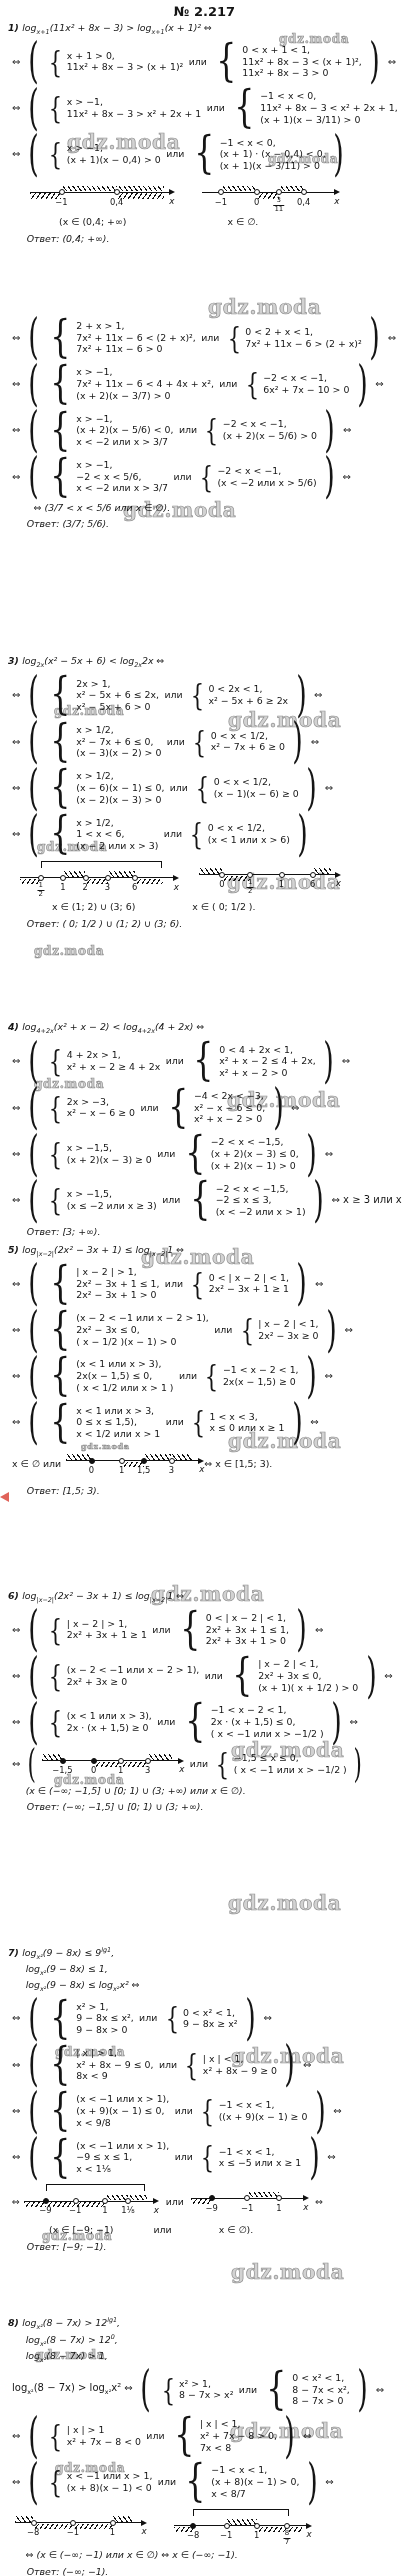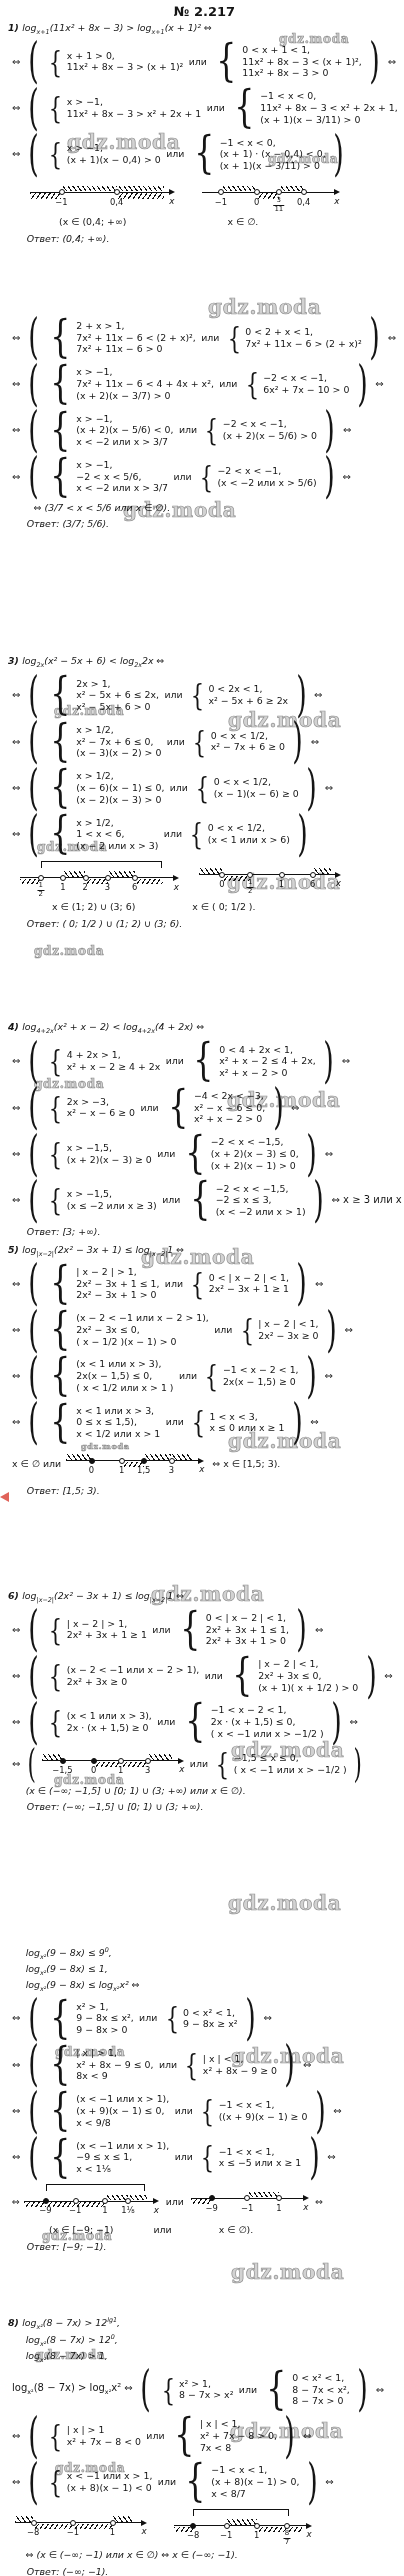--- a/index.html
+++ b/index.html
@@ -577,21 +577,21 @@
             <span class="xlab" style="top: 16px;">x</span>
             <span class="pt fill" style="left: calc(18% - 2.7px); top: 9.4px;"></span>
             <span class="tick" style="left: 18%; top: 17px;">0</span>
             <span class="pt open" style="left: calc(40% - 2.7px); top: 9.4px;"></span>
             <span class="tick" style="left: 40%; top: 17px;">1</span>
             <span class="pt fill" style="left: calc(56% - 2.7px); top: 9.4px;"></span>
             <span class="tick" style="left: 56%; top: 17px;">1,5</span>
             <span class="pt open" style="left: calc(76% - 2.7px); top: 9.4px;"></span>
             <span class="tick" style="left: 76%; top: 17px;">3</span>
           </div>
-          <span class="rowtx" style="margin-left: 8px;">⇔ x ∈ [1,5; 3).</span>
+          <span class="rowtx" style="">⇔ x ∈ [1,5; 3).</span>
         </div>
         <div class="answer">Ответ: [1,5; 3).</div>
       </section>
       <section class="problem" style="min-height: 354px;">
         <div class="mline head"><span class="pnum">6)</span><span>log<sub>|x−2|</sub>(2x² − 3x + 1) ≤ log<sub>|x−2|</sub>1 ⇔</span></div>
         <div class="step">
           <span class="arrow">⇔</span>
           <span class="paren" style="font-size: 49px;">(</span>
           <div class="sys">
             <span class="brace" style="font-size: 30px;">{</span>
@@ -683,21 +683,21 @@
               <div class="sline">−1,5 ≤ x ≤ 0,</div>
               <div class="sline">( x &lt; −1 или x &gt; −1/2 )</div>
             </div>
           </div>
           <span class="paren" style="font-size: 39px;">)</span>
         </div>
         <div class="mline" style="margin-left: 19px;"><span>(x ∈ (−∞; −1,5] ∪ [0; 1) ∪ (3; +∞) или x ∈ ∅).</span></div>
         <div class="answer">Ответ: (−∞; −1,5] ∪ [0; 1) ∪ (3; +∞).</div>
       </section>
       <section class="problem" style="min-height: 368px;">
-        <div class="mline" style="margin-left: 19px;"><span>log<sub>x²</sub>(9 − 8x) ≤ 9<sup>0</sup>,</span></div>
+        <div class="mline head"><span class="pnum">7)</span><span>log<sub>x²</sub>(9 − 8x) ≤ 9<sup>lg1</sup>,</span></div>
         <div class="mline" style="margin-left: 19px;"><span>log<sub>x²</sub>(9 − 8x) ≤ 1,</span></div>
         <div class="mline" style="margin-left: 19px;"><span>log<sub>x²</sub>(9 − 8x) ≤ log<sub>x²</sub>x² ⇔</span></div>
         <div class="step">
           <span class="arrow">⇔</span>
           <span class="paren" style="font-size: 49px;">(</span>
           <div class="sys">
             <span class="brace" style="font-size: 45px;">{</span>
             <div class="slines">
               <div class="sline">x² &gt; 1,</div>
               <div class="sline">9 − 8x ≤ x²,</div>

